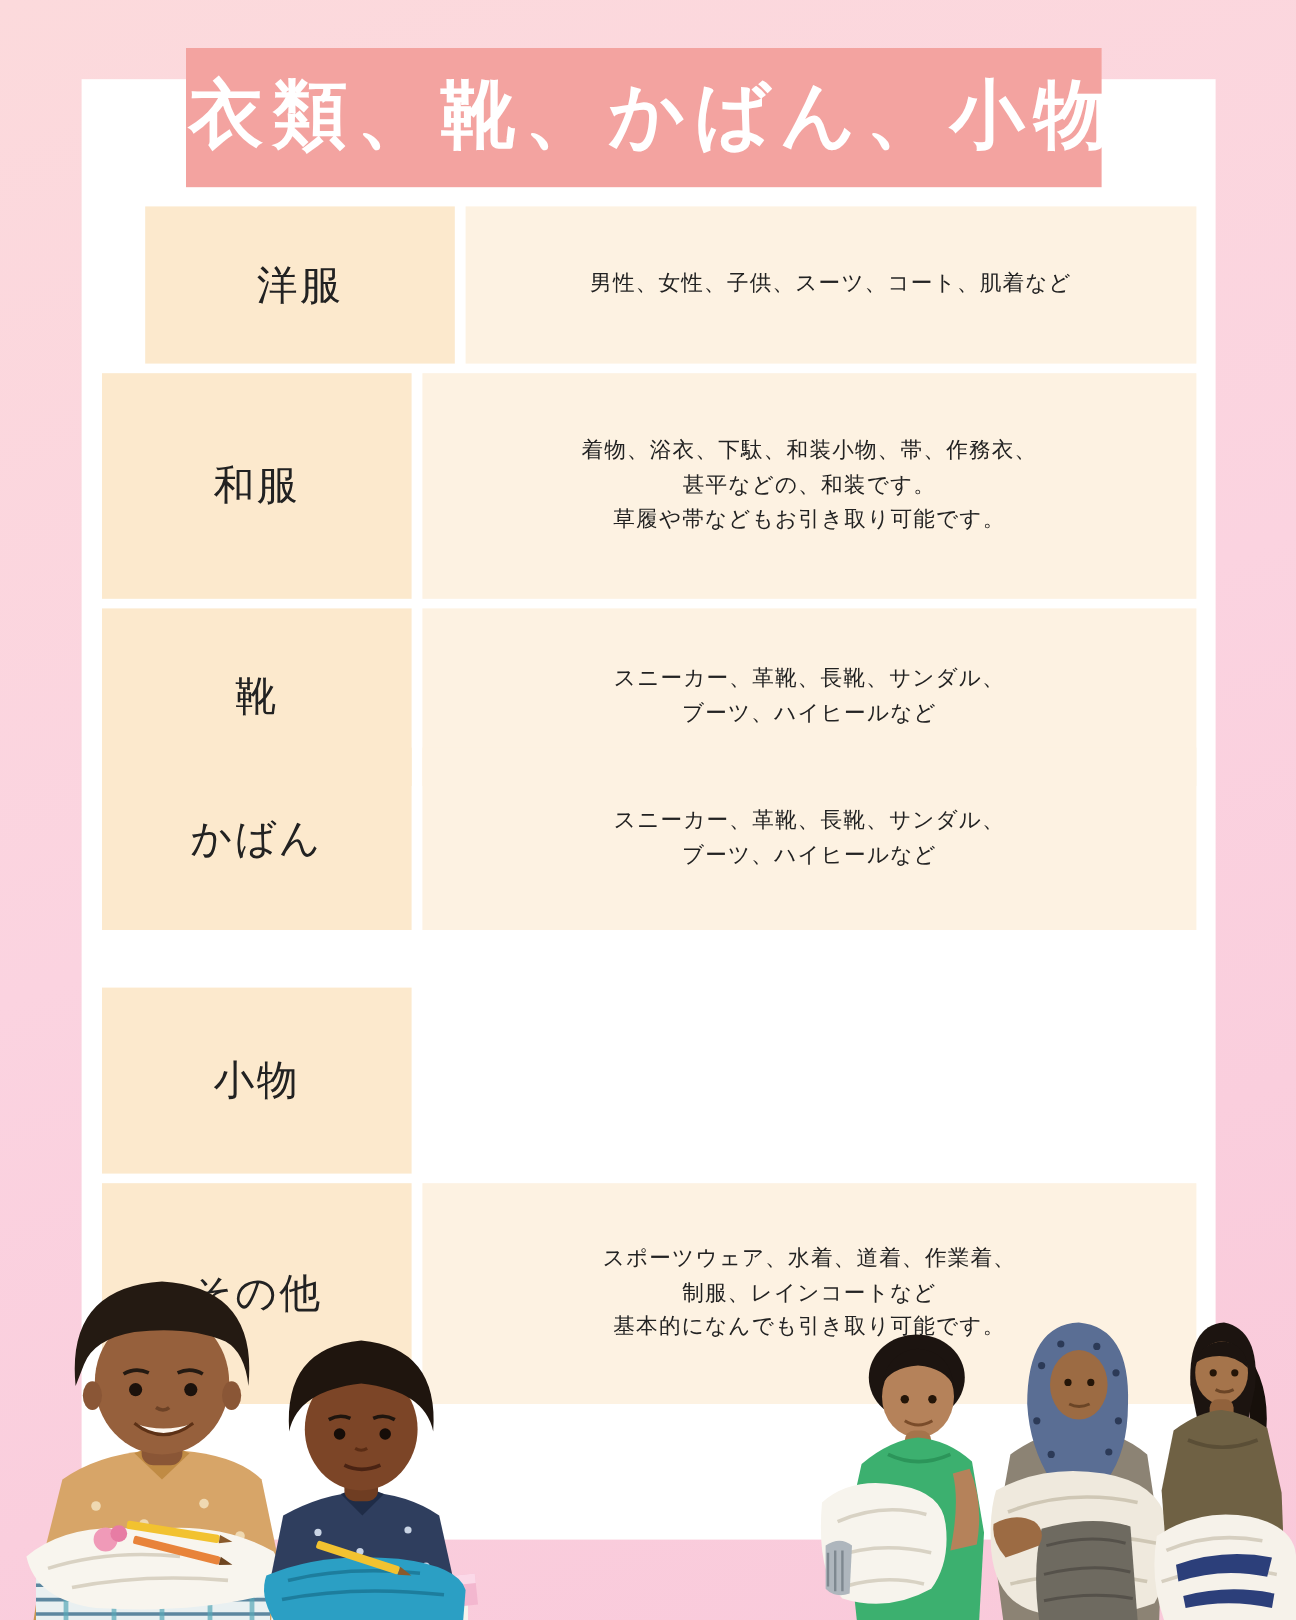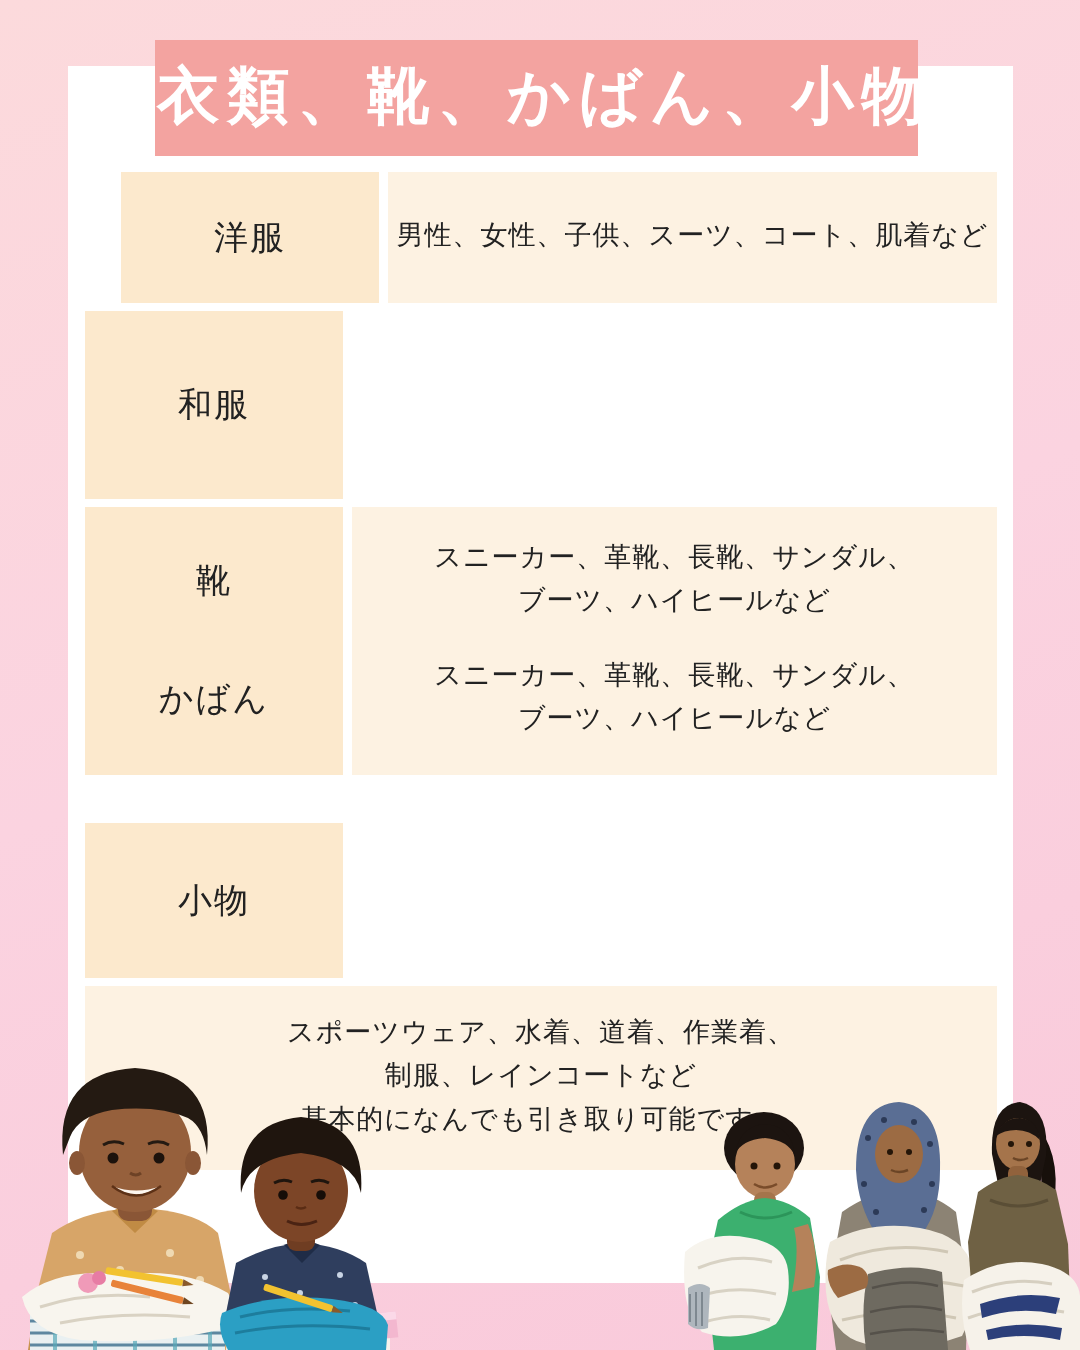--- a/index.html
+++ b/index.html
@@ -28,22 +28,22 @@
   }
   .cell {
     display:flex; align-items:center; justify-content:center;
     text-align:center; color:#222222;
   }
   .cat {
     flex:0 0 258px; background:#fce9cd; font-size:34px; font-weight:500;
     letter-spacing:2px;
   }
   .desc {
-    flex:1; background:#fdf2e2; font-size:27px; line-height:1.6;
-    white-space:pre-line; letter-spacing:1px;font-family:Liberation Mono, monospace;
+    flex:1; background:#fdf2e2; font-size:18px; line-height:1.6;
+    white-space:pre-line; letter-spacing:1px;
   }
   .r0 { top:172px; height:131px;padding-left:36px; }
   .r1 { top:311px; height:188px; }
   .r2 { top:507px; height:148px; }
   .r3 { top:623px; height:152px; }
   .r4 { top:823px; height:155px;gap:14px; }
   .r5 { top:986px; height:184px; }
 
   .photo-left  { position:absolute; left:0;  bottom:0; width:470px; height:295px; z-index:4; }
   .photo-right { position:absolute; right:0; bottom:0; width:400px; height:258px; z-index:4; }
@@ -59,35 +59,39 @@
     <h1>衣類、靴、かばん、小物</h1>
   </div>
 
   <div>
     <div class="row r0">
       <div class="cell cat">洋服</div>
       <div class="cell desc">男性、女性、子供、スーツ、コート、肌着など</div>
     </div>
     <div class="row r1">
       <div class="cell cat">和服</div>
+      <div class="cell desc">着物、浴衣、下駄、和装小物、帯、作務衣、
+甚平などの、和装です。
+草履や帯などもお引き取り可能です。</div>
     </div>
     <div class="row r2">
       <div class="cell cat">靴</div>
       <div class="cell desc">スニーカー、革靴、長靴、サンダル、
 ブーツ、ハイヒールなど</div>
     </div>
     <div class="row r3">
       <div class="cell cat">かばん</div>
       <div class="cell desc">スニーカー、革靴、長靴、サンダル、
 ブーツ、ハイヒールなど</div>
     </div>
     <div class="row r4">
       <div class="cell cat">小物</div>
     </div>
     <div class="row r5">
+      <div class="cell cat">その他</div>
       <div class="cell desc">スポーツウェア、水着、道着、作業着、
 制服、レインコートなど
 基本的になんでも引き取り可能です。</div>
     </div>
   </div>
 
   <svg class="photo-left" viewBox="0 0 470 295" aria-hidden="true">
     <g>
 
       <path d="M52,178 Q80,158 122,154 L152,154 Q198,158 218,178 L232,245 L228,295 L42,295 L36,242 Z" fill="#d7a568"></path>

